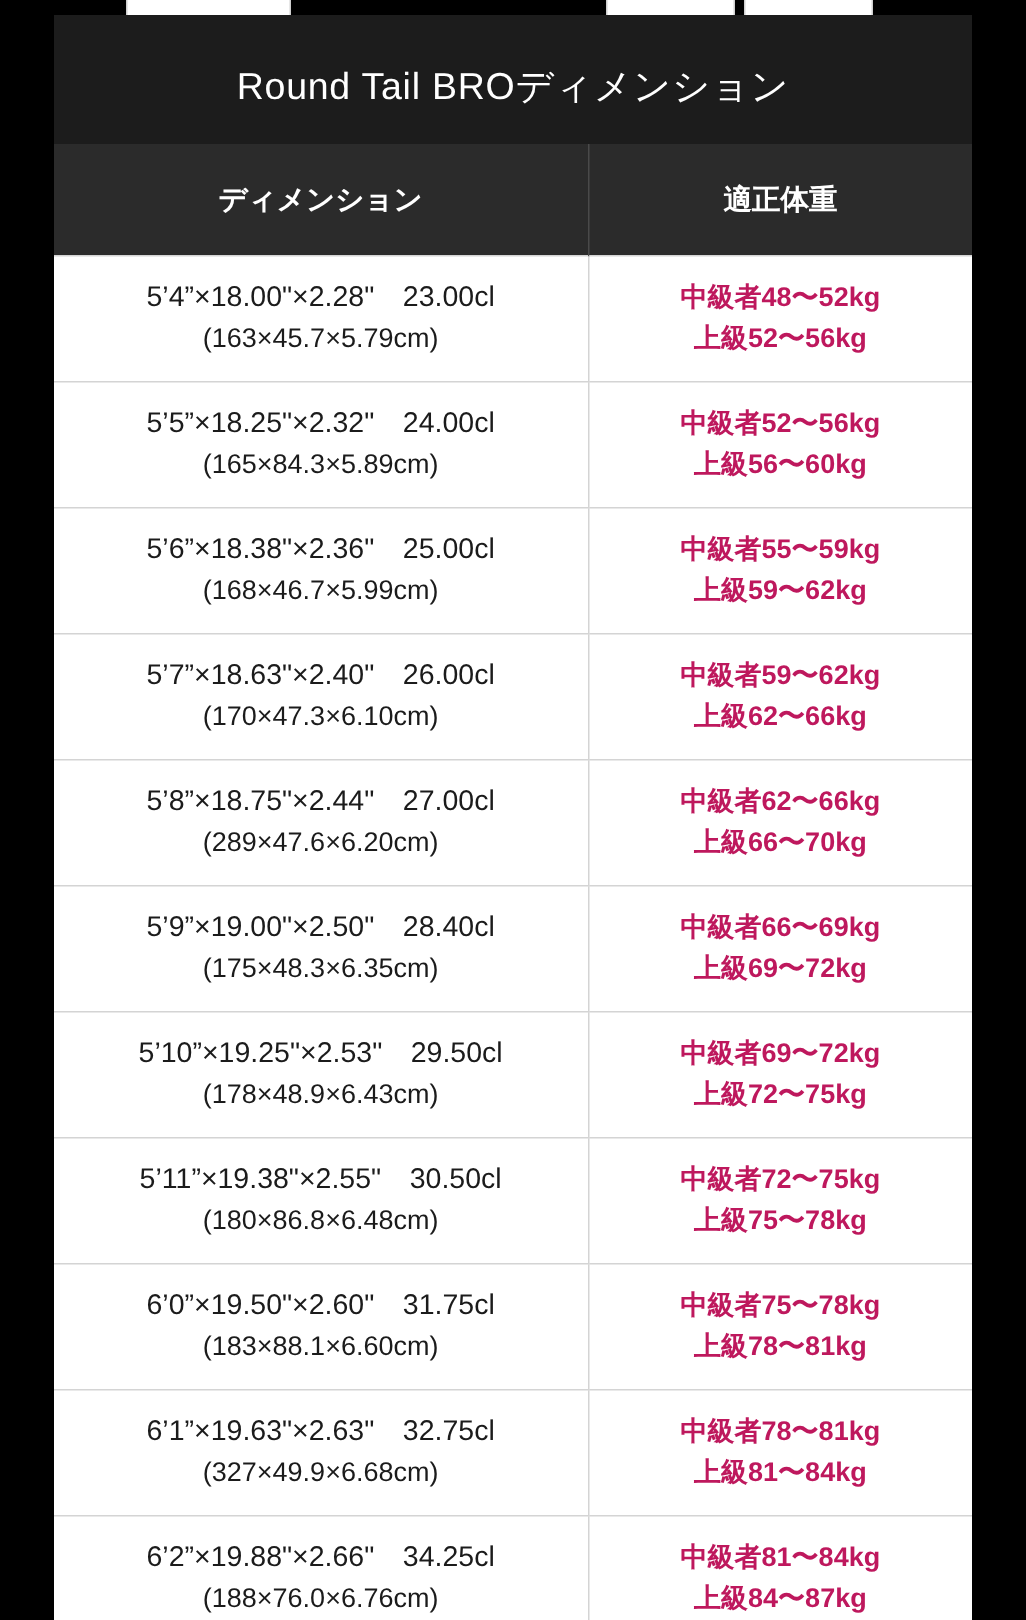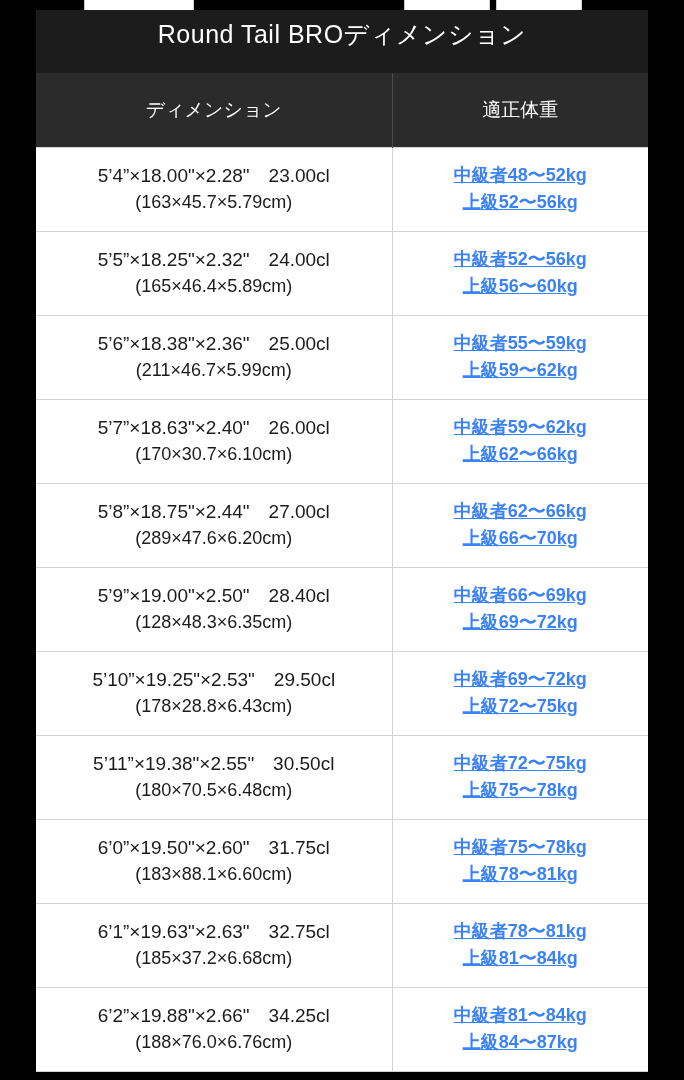--- a/index.html
+++ b/index.html
@@ -43,33 +43,33 @@
     width: 612px;
     background: #ffffff;
   }
 
   .title-bar {
     background: #1c1c1c;
     color: #ffffff;
     text-align: center;
     font-size: 25px;
     letter-spacing: 0.5px;
-    padding: 8px 10px 22px;
+    padding: 31px 10px 22px;
     font-weight: 400;
   }
 
   table {
     width: 612px;
     border-collapse: collapse;
     table-layout: fixed;
   }
   thead th {
     background: #2b2b2b;
     color: #ffffff;
-    font-weight: 400;
+    font-weight: 700;
     font-size: 19px;
     height: 74px;
     vertical-align: middle;
     text-align: center;
     border-right: 1px solid #4a4a4a;
   }
   thead th:last-child { border-right: none; margin-left: 16px; }
 
   col.c1 { width: 356px; }
   col.c2 { width: 256px; }
@@ -91,23 +91,22 @@
     white-space: nowrap;
   }
   .dim .metric {
     display: block;
     font-size: 18px;
   }
   .wt {
     font-size: 18px;
     line-height: 1.5;
     font-weight: 700;
-    color: #3b82f6;
+    color: #be185d;
     white-space: nowrap;
-    text-decoration: underline;
   }
   .wt span { display: block; }
 </style>
 </head>
 <body>
 
 <div class="top-strip">
   <div class="seg s1"></div>
   <div class="seg s2"></div>
   <div class="seg s3"></div>
@@ -140,49 +139,49 @@
           <div class="wt">
             <span>中級者48〜52kg</span>
             <span>上級52〜56kg</span>
           </div>
         </td>
       </tr>
       <tr>
         <td>
           <div class="dim">
             <span>5’5”×18.25"×2.32"　24.00cl</span>
-            <span class="metric">(165×46.4×5.89cm)</span>
+            <span class="metric">(165×84.3×5.89cm)</span>
           </div>
         </td>
         <td>
           <div class="wt">
             <span>中級者52〜56kg</span>
             <span>上級56〜60kg</span>
           </div>
         </td>
       </tr>
       <tr>
         <td>
           <div class="dim">
             <span>5’6”×18.38"×2.36"　25.00cl</span>
-            <span class="metric">(211×46.7×5.99cm)</span>
+            <span class="metric">(168×46.7×5.99cm)</span>
           </div>
         </td>
         <td>
           <div class="wt">
             <span>中級者55〜59kg</span>
             <span>上級59〜62kg</span>
           </div>
         </td>
       </tr>
       <tr>
         <td>
           <div class="dim">
             <span>5’7”×18.63"×2.40"　26.00cl</span>
-            <span class="metric">(170×30.7×6.10cm)</span>
+            <span class="metric">(170×47.3×6.10cm)</span>
           </div>
         </td>
         <td>
           <div class="wt">
             <span>中級者59〜62kg</span>
             <span>上級62〜66kg</span>
           </div>
         </td>
       </tr>
       <tr>
@@ -196,49 +195,49 @@
           <div class="wt">
             <span>中級者62〜66kg</span>
             <span>上級66〜70kg</span>
           </div>
         </td>
       </tr>
       <tr>
         <td>
           <div class="dim">
             <span>5’9”×19.00"×2.50"　28.40cl</span>
-            <span class="metric">(128×48.3×6.35cm)</span>
+            <span class="metric">(175×48.3×6.35cm)</span>
           </div>
         </td>
         <td>
           <div class="wt">
             <span>中級者66〜69kg</span>
             <span>上級69〜72kg</span>
           </div>
         </td>
       </tr>
       <tr>
         <td>
           <div class="dim">
             <span>5’10”×19.25"×2.53"　29.50cl</span>
-            <span class="metric">(178×28.8×6.43cm)</span>
+            <span class="metric">(178×48.9×6.43cm)</span>
           </div>
         </td>
         <td>
           <div class="wt">
             <span>中級者69〜72kg</span>
             <span>上級72〜75kg</span>
           </div>
         </td>
       </tr>
       <tr>
         <td>
           <div class="dim">
             <span>5’11”×19.38"×2.55"　30.50cl</span>
-            <span class="metric">(180×70.5×6.48cm)</span>
+            <span class="metric">(180×86.8×6.48cm)</span>
           </div>
         </td>
         <td>
           <div class="wt">
             <span>中級者72〜75kg</span>
             <span>上級75〜78kg</span>
           </div>
         </td>
       </tr>
       <tr>
@@ -252,21 +251,21 @@
           <div class="wt">
             <span>中級者75〜78kg</span>
             <span>上級78〜81kg</span>
           </div>
         </td>
       </tr>
       <tr>
         <td>
           <div class="dim">
             <span>6’1”×19.63"×2.63"　32.75cl</span>
-            <span class="metric">(185×37.2×6.68cm)</span>
+            <span class="metric">(327×49.9×6.68cm)</span>
           </div>
         </td>
         <td>
           <div class="wt">
             <span>中級者78〜81kg</span>
             <span>上級81〜84kg</span>
           </div>
         </td>
       </tr>
       <tr>

